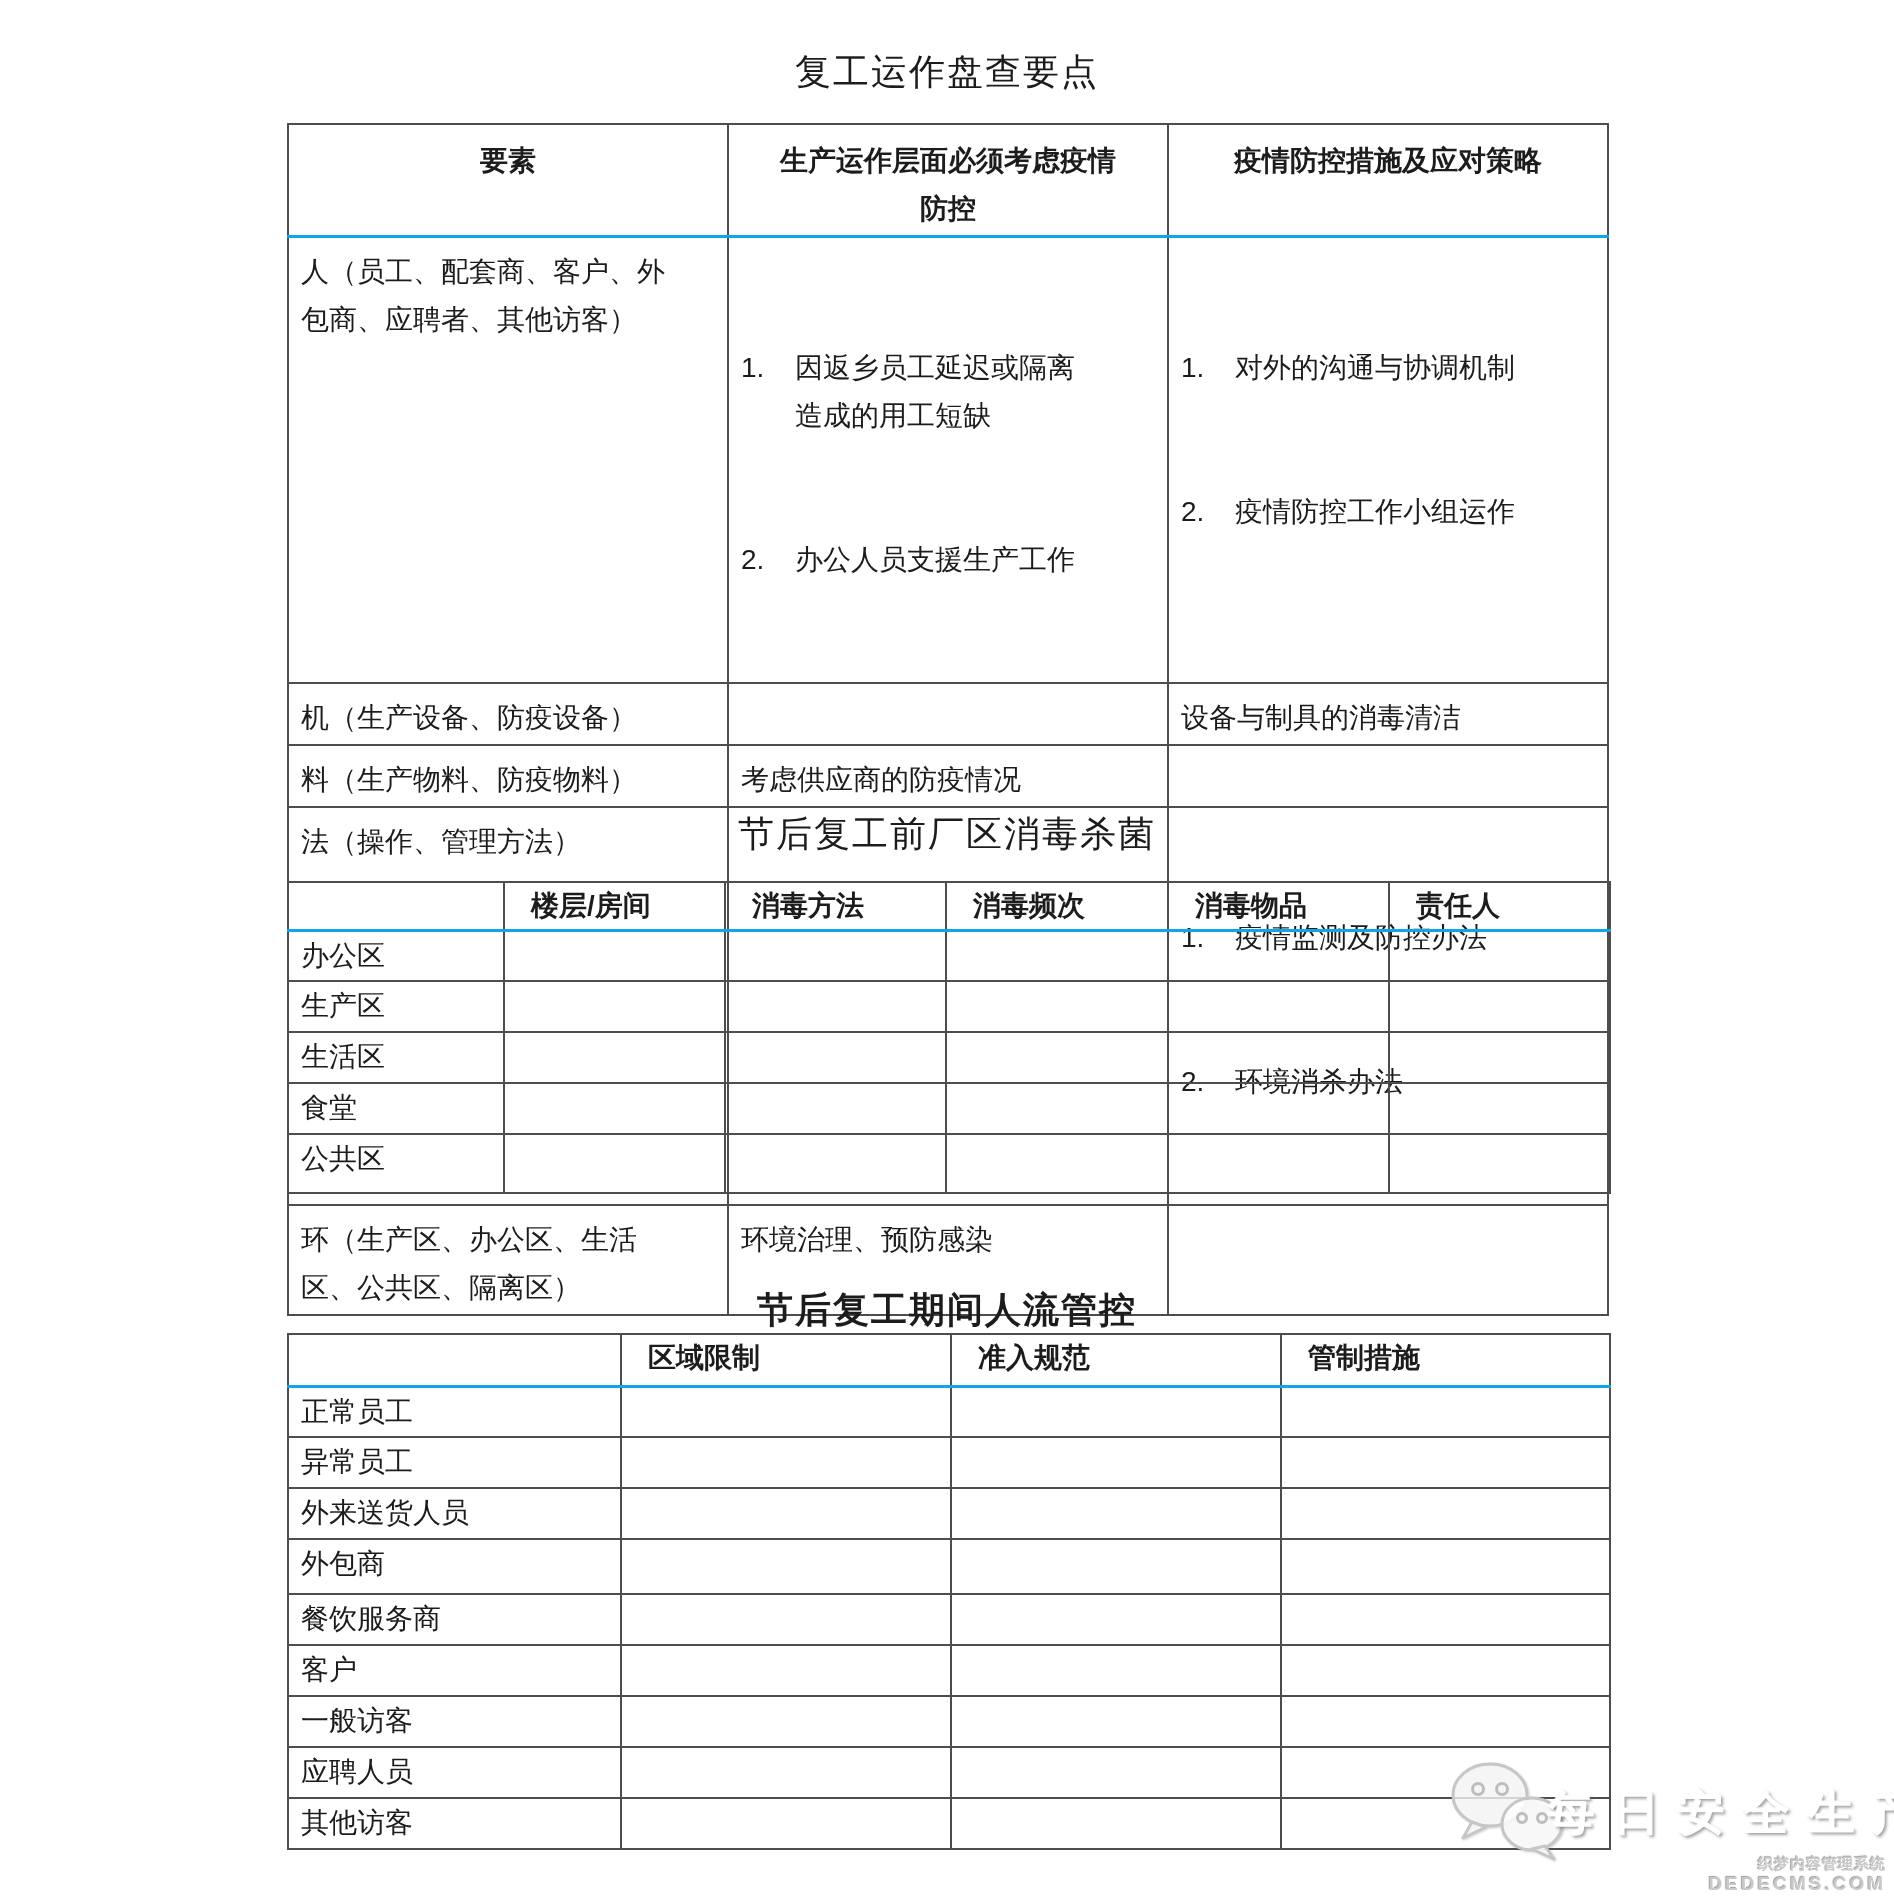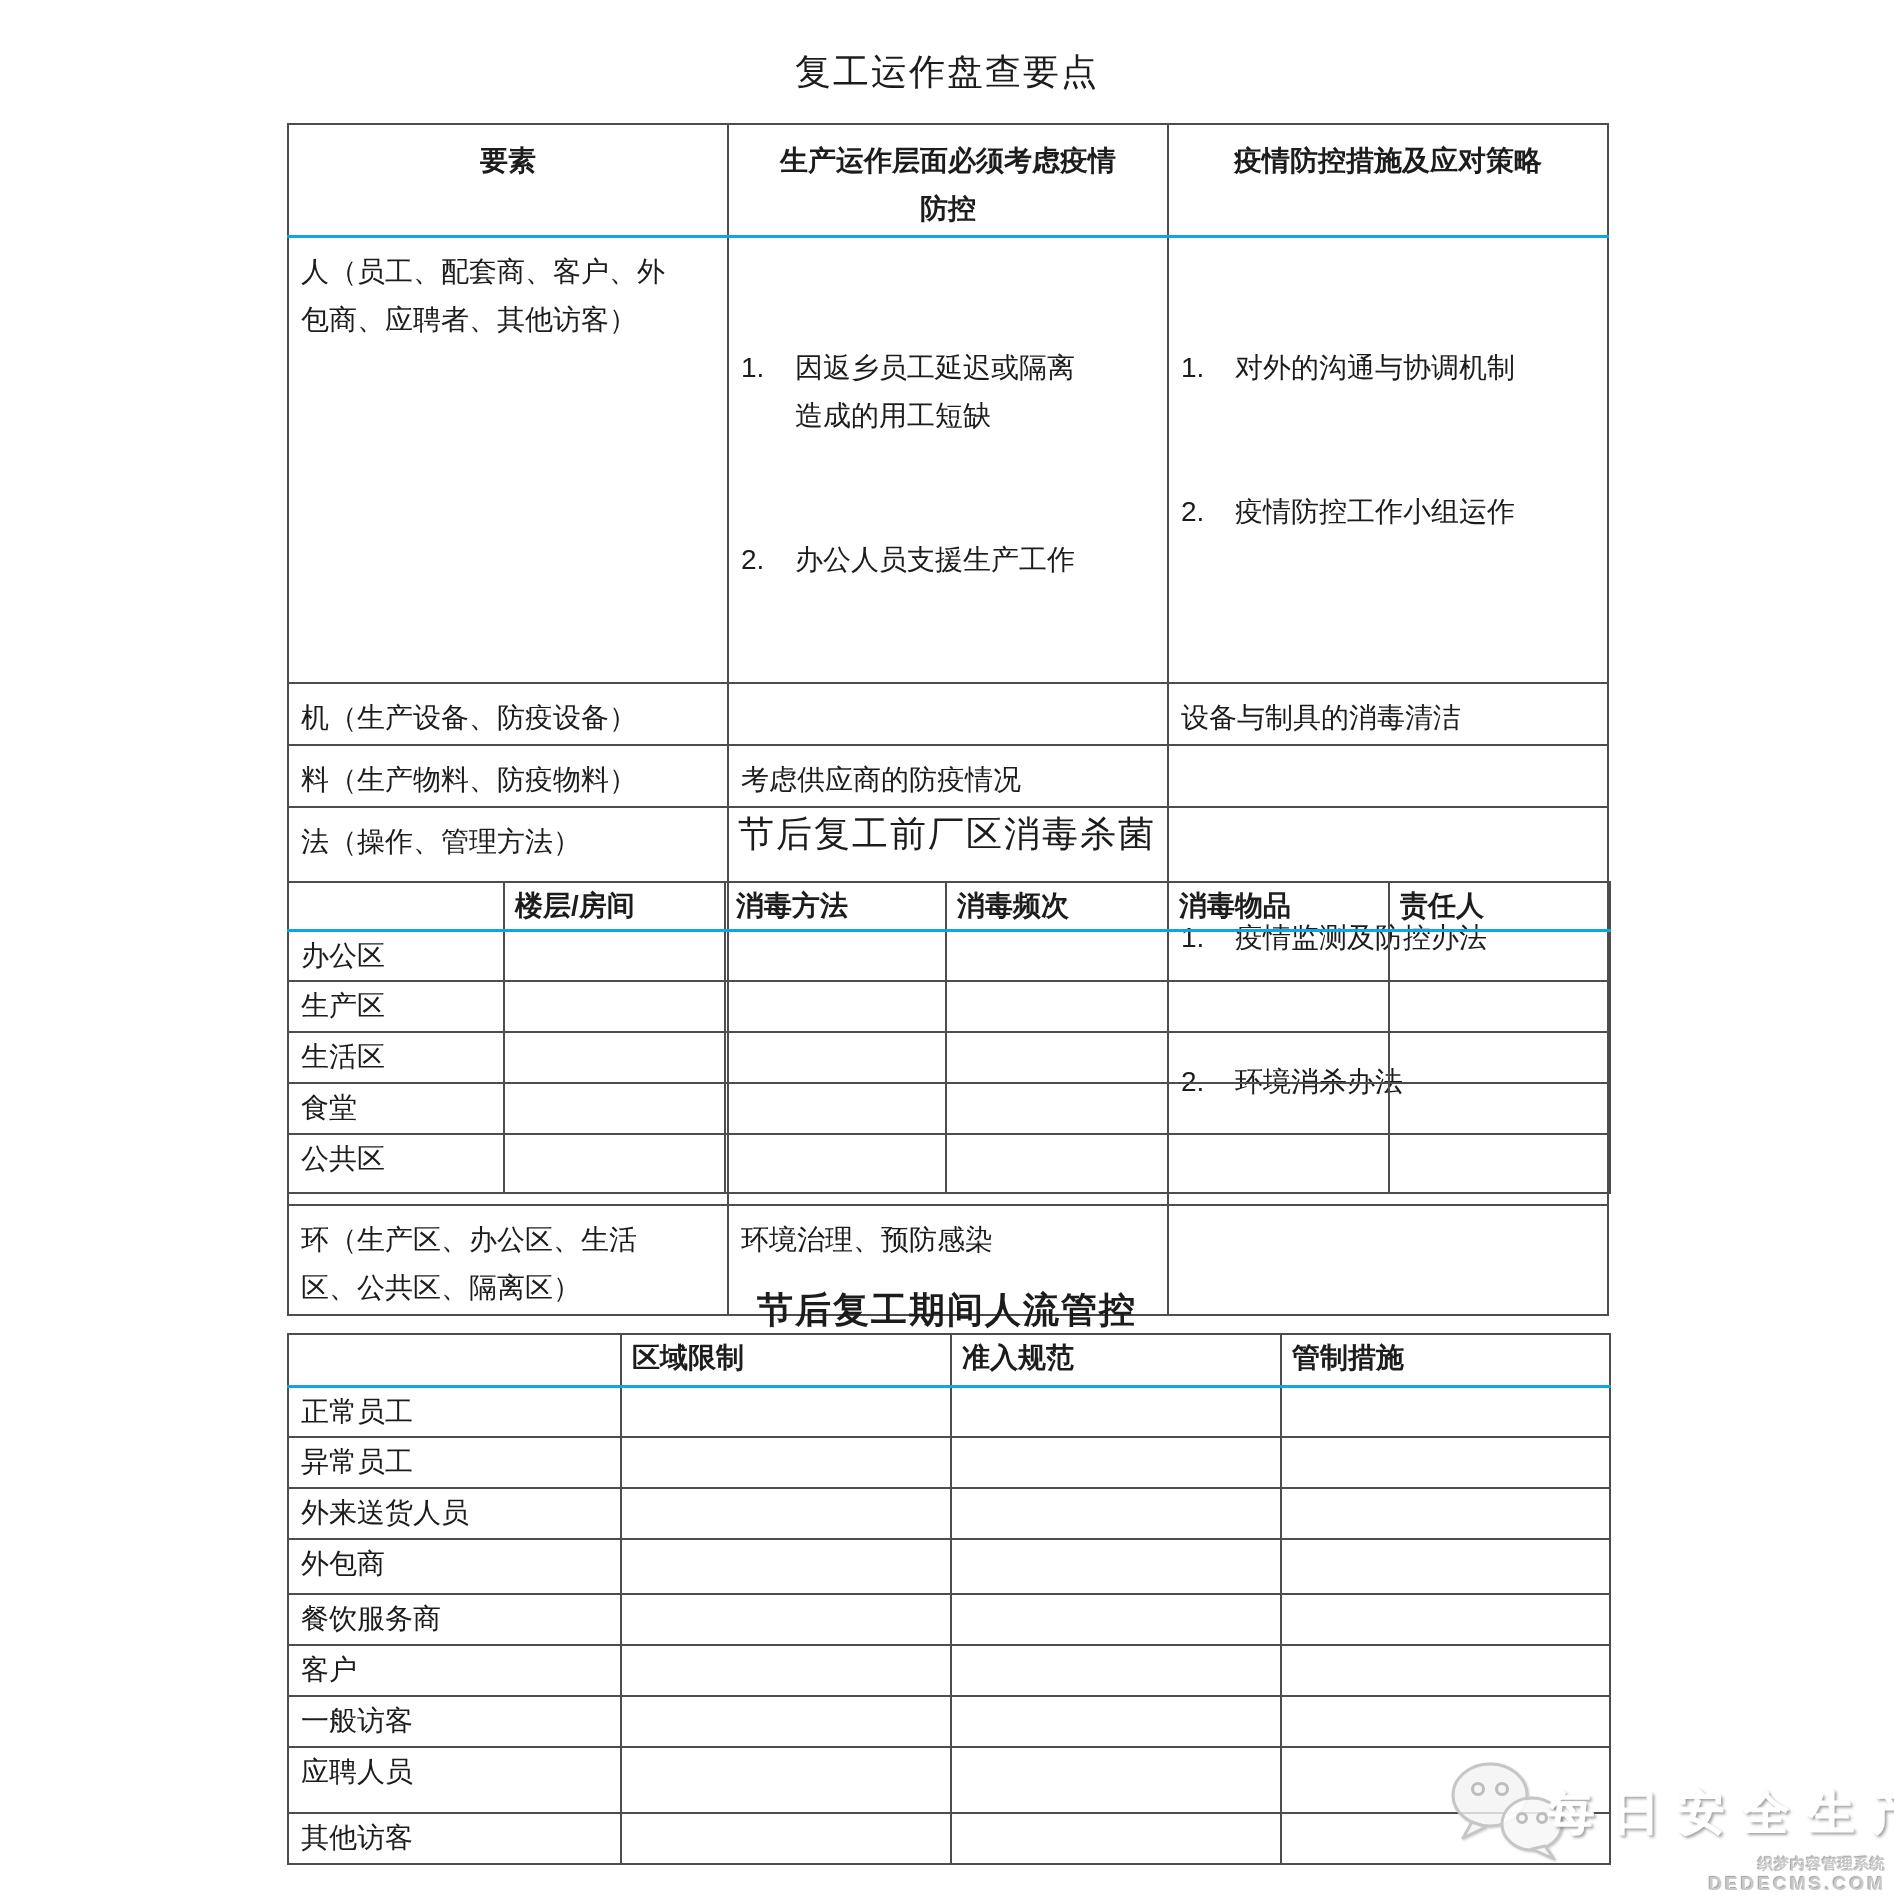--- a/index.html
+++ b/index.html
@@ -47,21 +47,21 @@
 
   
   #table1{left:287px; top:123px; width:1320px;}
   #table1 th{text-align:center; padding-top:12px;}
   #table1 td{padding-top:10px;}
   #table1 td.label-cell{padding-right:24px;}
 
   
   #table2{left:287px; top:881px; width:1322px;}
   #table3{left:287px; top:1333px; width:1322px;}
-  #table2 th,#table3 th{padding-left:10px; line-height:42px;}
+  #table2 th,#table3 th{padding-left:26px; line-height:42px;}
   #table2 td,#table3 td{line-height:46px; padding-top:1px; padding-bottom:1px;}
   .label-cell{padding-left:14px;}
 
   
   .li{display:flex; align-items:flex-start;}
   .li .num{width:54px; flex:none;}
   .li .txt{flex:1; white-space:pre-wrap;}
 
   
   .brand-watermark{
@@ -291,21 +291,21 @@
       <td></td>
           <td></td>
           <td></td>
     </tr>
     <tr style="height:51px">
       <td class="label-cell">一般访客</td>
       <td></td>
           <td></td>
           <td></td>
     </tr>
-    <tr style="height:66px">
+    <tr style="height:51px">
       <td class="label-cell">应聘人员</td>
       <td></td>
           <td></td>
           <td></td>
     </tr>
     <tr style="height:51px">
       <td class="label-cell">其他访客</td>
       <td></td>
           <td></td>
           <td></td>

